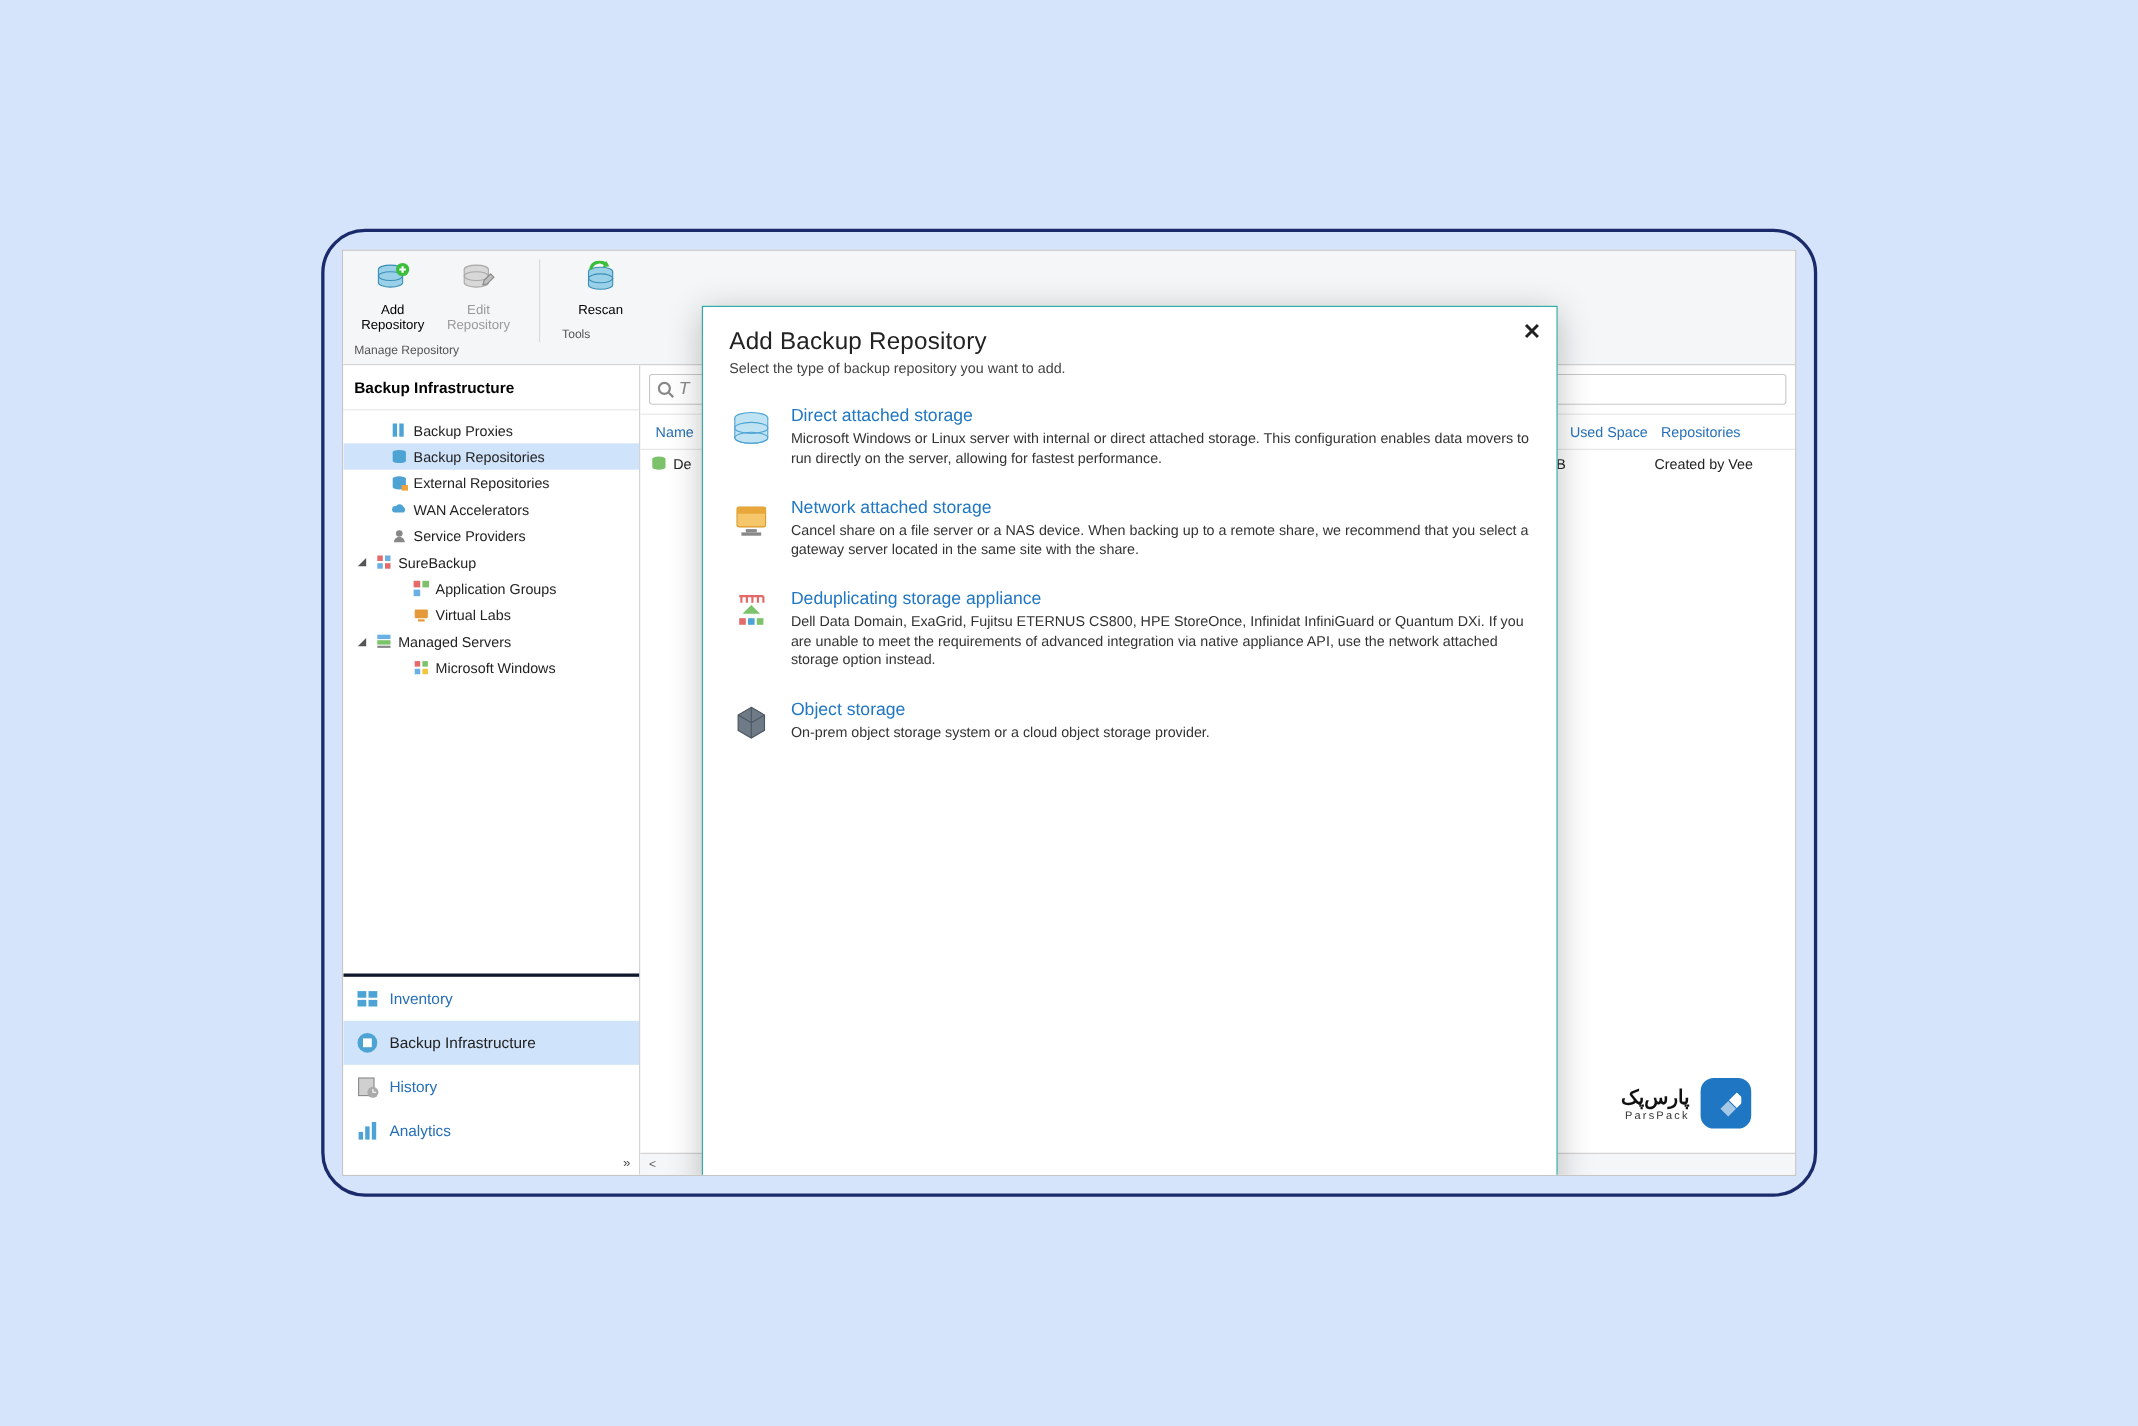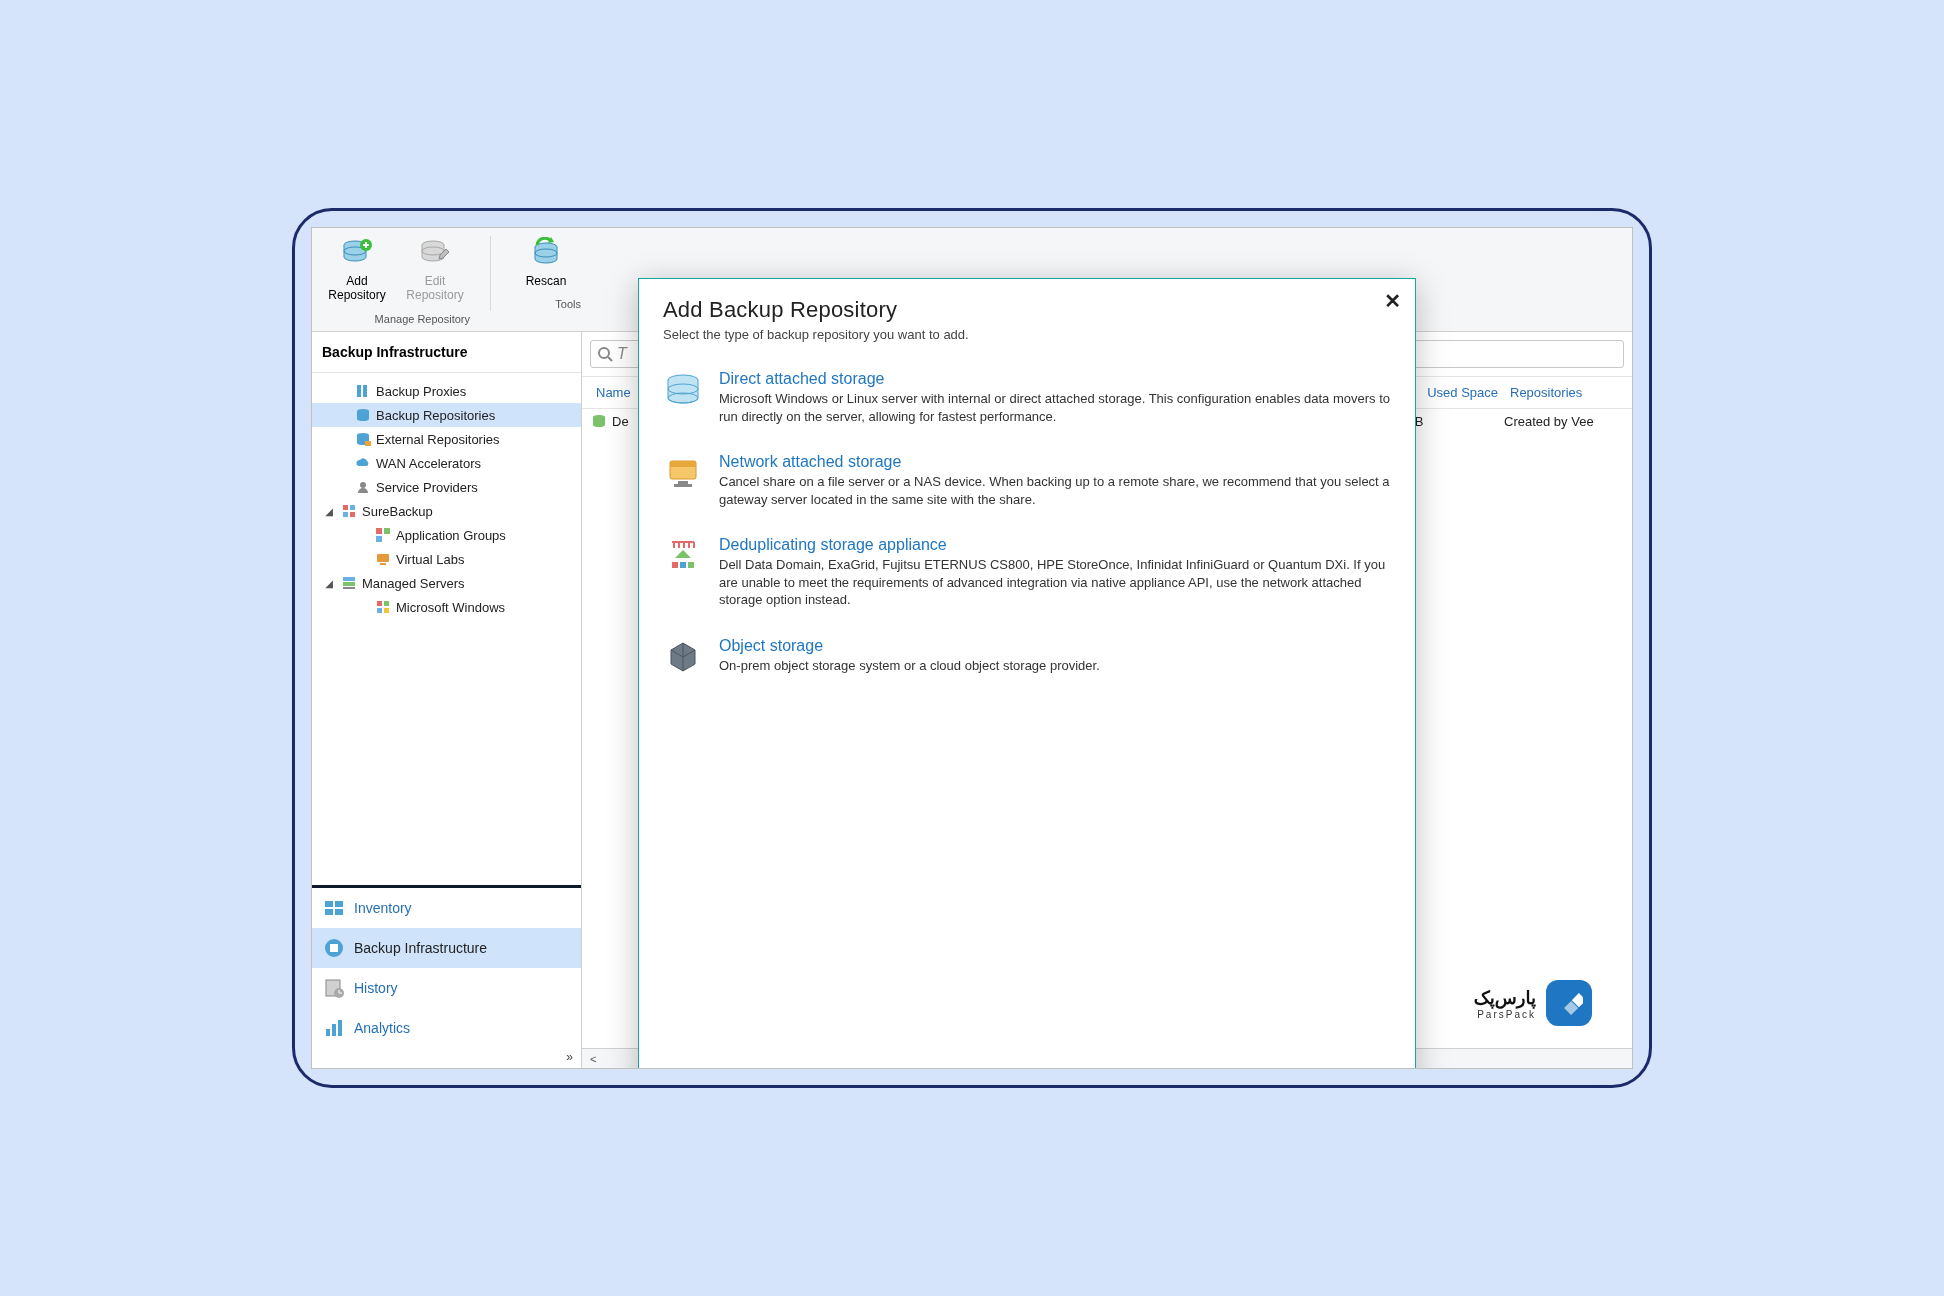--- a/index.html
+++ b/index.html
@@ -2,21 +2,21 @@
 <html><head>
 <meta charset="utf-8">
 <style>
   * { margin: 0; padding: 0; box-sizing: border-box; font-family: "Segoe UI", Tahoma, Geneva, sans-serif; }
   body { background: #d6e4fb; display: flex; align-items: center; justify-content: center; min-height: 1296px; width: 1944px; }
   .frame { width: 1360px; height: 880px; background: #d6e4fb; border: 3px solid #1b2a6b; border-radius: 40px; padding: 16px; position: relative; }
   .app { width: 100%; height: 100%; background: #fff; border: 1px solid #c0c0c0; display: flex; flex-direction: column; position: relative; overflow: hidden; }
 
   
   .ribbon { background: #f5f6f7; border-bottom: 1px solid #d0d0d0; padding: 6px 10px 0 10px; display: flex; gap: 16px; height: 104px; }
-  .rgroup { display: flex; flex-direction: column; align-items: flex-end; }
+  .rgroup { display: flex; flex-direction: column; align-items: flex-start; }
   .rbtns { display: flex; gap: 8px; }
   .rbtn { display: flex; flex-direction: column; align-items: center; width: 70px; padding: 2px; cursor: pointer; }
   .rbtn.disabled { color: #9a9a9a; }
   .rbtn .ricon { width: 36px; height: 36px; display:flex; align-items:center; justify-content:center; }
   .rbtn .rlbl { font-size: 12px; text-align: center; margin-top: 2px; line-height: 1.2; }
   .rgroup-label { font-size: 11px; color: #555; margin-top: 4px; border-top:1px solid transparent; padding:3px 0 4px;}
   .rsep { width:1px; background:#d8d8d8; margin: 2px 4px 20px; }
 
   
   .body { flex: 1; display: flex; overflow: hidden; position: relative; }

